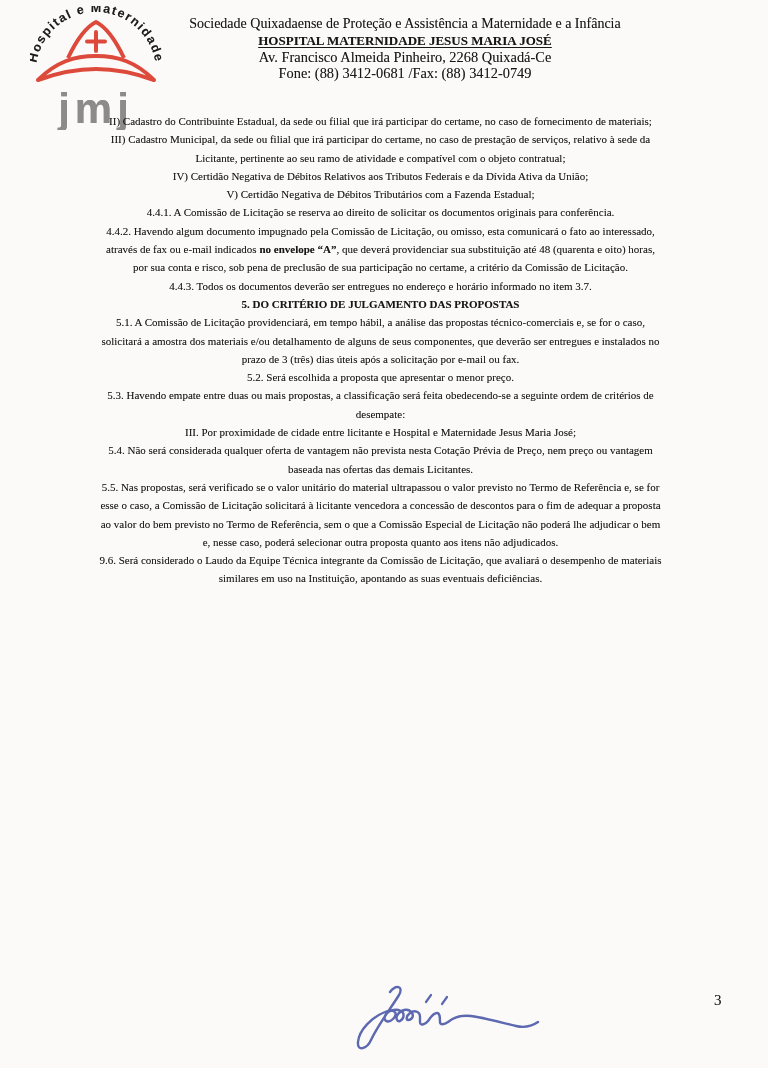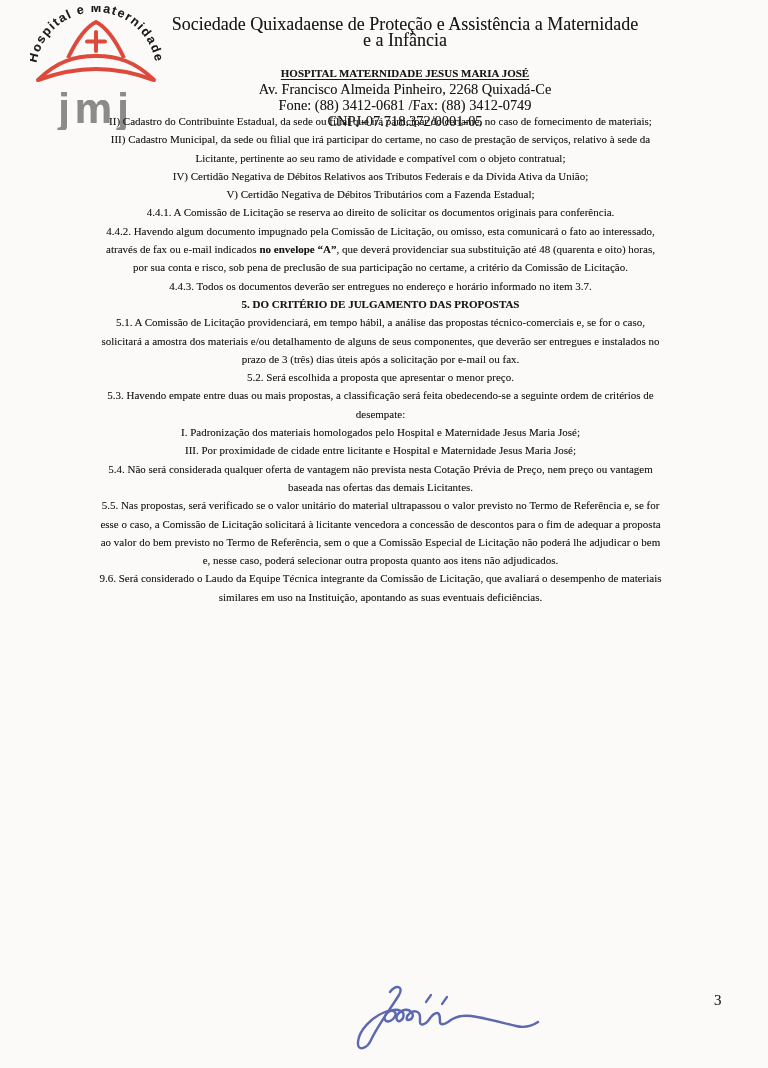--- a/index.html
+++ b/index.html
@@ -21,22 +21,22 @@
     font-size:12.5px; font-weight:bold; fill:#1b1b1b; letter-spacing:1.5px;
   }
   .monogram {
     font-family:"Liberation Sans", sans-serif;
     font-weight:bold; fill:#8d8b89;
   }
   .header-text {
     position:absolute; left:168px; top:16px; width:474px;
     text-align:center; line-height:16px;
   }
-  .org      { font-size:18px; }
-  .hospital { font-size:11px; font-weight:bold; text-decoration:underline; text-underline-offset:2px; margin-top:17px; }
+  .org      { font-size:14px; }
+  .hospital { font-size:13px; font-weight:bold; text-decoration:underline; text-underline-offset:2px; margin-top:1px; }
   .addr     { font-size:14.4px;text-align:center; }
   
   .body {
     position:absolute; left:99px; top:112px; width:563px;
     font-size:11px; line-height:18.3px; text-align:justify;
   }
   .body p { margin:0;text-align:center; }
   .gap-before { margin-top:13px; }
   .heading5   { font-weight:bold; margin-top:15px; text-align:left; }
   .no-justify { text-align:left; }
@@ -66,40 +66,38 @@
       <path d="M 8,74 C 26,56 44,50 66,50 C 88,50 106,56 124,74 C 102,66 84,63 66,63 C 48,63 30,66 8,74 Z" fill="#fbfaf8" stroke="#dd4a3c" stroke-width="4" stroke-linejoin="round"></path>
 
       <text class="monogram" x="66" y="117" font-size="42" letter-spacing="5" text-anchor="middle">jmj</text>
     </svg>
 
     <div class="header-text">
       <div class="org">Sociedade Quixadaense de Proteção e Assistência a Maternidade e a Infância</div>
       <div class="hospital">HOSPITAL MATERNIDADE JESUS MARIA JOSÉ</div>
       <div class="addr">Av. Francisco Almeida Pinheiro, 2268  Quixadá-Ce</div>
       <div class="addr">Fone: (88) 3412-0681 /Fax: (88) 3412-0749</div>
-      <div class="addr">CNPJ-07.718.372/0001-05</div>
     </div>
   </div>
 
   <div class="body">
     <p>II) Cadastro do Contribuinte Estadual, da sede ou filial que irá participar do certame, no caso de fornecimento de materiais;</p>
     <p>III) Cadastro Municipal, da sede ou filial que irá participar do certame, no caso de prestação de serviços, relativo à sede da Licitante, pertinente ao seu ramo de atividade e compatível com o objeto contratual;</p>
     <p>IV) Certidão Negativa de Débitos Relativos aos Tributos Federais e da Dívida Ativa da União;</p>
     <p>V) Certidão Negativa de Débitos Tributários com a Fazenda Estadual;</p>
 
     <p class="gap-before">4.4.1. A Comissão de Licitação se reserva ao direito de solicitar os documentos originais para conferência.</p>
     <p><span>4.4.2. Havendo algum documento impugnado pela Comissão de Licitação, ou omisso, esta comunicará o fato ao interessado, através de fax ou e-mail indicados </span><strong>no envelope “A”</strong><span>, que deverá providenciar sua substituição até 48 (quarenta e oito) horas, por sua conta e risco, sob pena de preclusão de sua participação no certame, a critério da Comissão de Licitação.</span></p>
     <p>4.4.3. Todos os documentos deverão ser entregues no endereço e horário informado no item 3.7.</p>
 
     <p class="heading5">5. DO CRITÉRIO DE JULGAMENTO DAS PROPOSTAS</p>
     <p>5.1. A Comissão de Licitação providenciará, em tempo hábil, a análise das propostas técnico-comerciais e, se for o caso, solicitará a amostra dos materiais e/ou detalhamento de alguns de seus componentes, que deverão ser entregues e instalados no prazo de 3 (três) dias úteis após a solicitação por e-mail ou fax.</p>
     <p>5.2. Será escolhida a proposta que apresentar o menor preço.</p>
     <p>5.3. Havendo empate entre duas ou mais propostas, a classificação será feita obedecendo-se a seguinte ordem de critérios de desempate:</p>
 
-    <p class="no-justify">I. Padronização dos materiais homologados pelo Hospital e Maternidade Jesus Maria José;</p>
     <p class="no-justify">III. Por proximidade de cidade entre licitante e Hospital e Maternidade Jesus Maria José;</p>
 
     <p>5.4. Não será considerada qualquer oferta de vantagem não prevista nesta Cotação Prévia de Preço, nem preço ou vantagem baseada nas ofertas das demais Licitantes.</p>
     <p>5.5. Nas propostas, será verificado se o valor unitário do material ultrapassou o valor previsto no Termo de Referência e, se for esse o caso, a Comissão de Licitação solicitará à licitante vencedora a concessão de descontos para o fim de adequar a proposta ao valor do bem previsto no Termo de Referência, sem o que a Comissão Especial de Licitação não poderá lhe adjudicar o bem e, nesse caso, poderá selecionar outra proposta quanto aos itens não adjudicados.</p>
     <p>9.6. Será considerado o Laudo da Equipe Técnica integrante da Comissão de Licitação, que avaliará o desempenho de materiais similares em uso na Instituição, apontando as suas eventuais deficiências.</p>
   </div>
 
   <svg class="signature" width="235" height="82" viewBox="0 0 235 82" aria-hidden="true">
     <path d="M 52,12
              C 58,4 66,6 61,15

